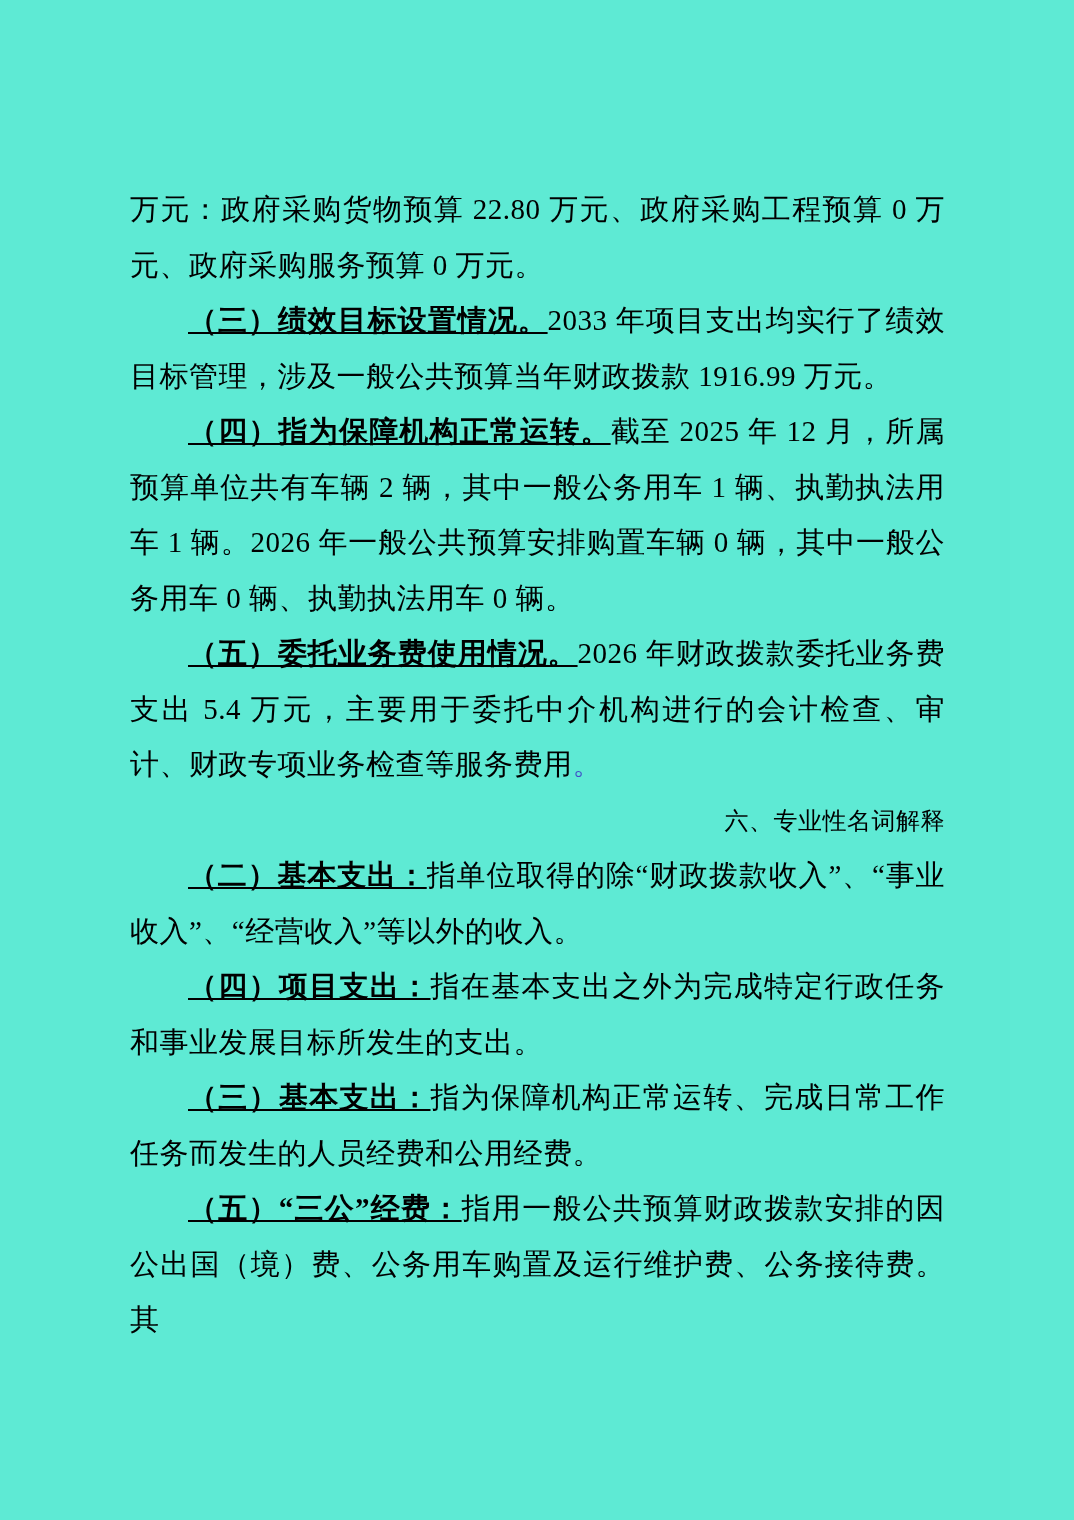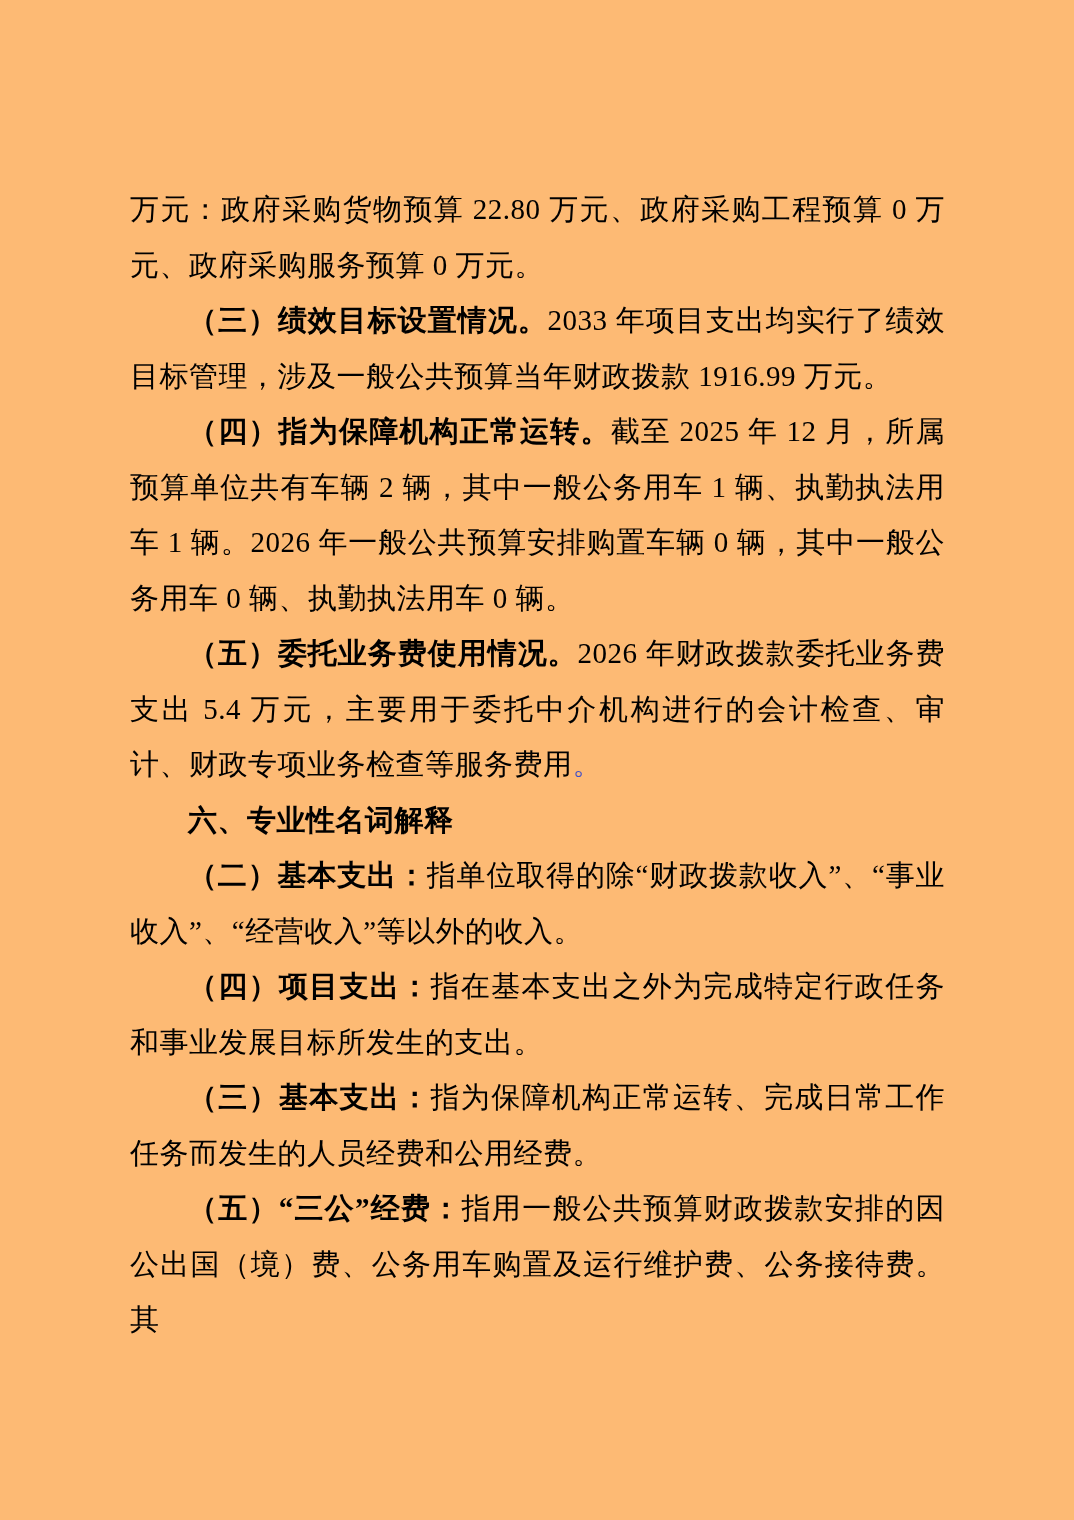--- a/index.html
+++ b/index.html
@@ -6,50 +6,50 @@
   body {
     width: 1074px;
     height: 1520px;
     background: #e8e8e8;
     font-family: "Liberation Serif", "DejaVu Serif", serif;
   }
   .page {
     position: relative;
     width: 1074px;
     height: 1520px;
-    background: #fdba74;
+    background: #5eead4;
     overflow: hidden;
   }
   .content {
     position: absolute;
     left: 130px;
     top: 182px;
     width: 815px;
     color: #000000;
     font-size: 29px;
     line-height: 55.5px;
     text-align: justify;
     letter-spacing: 0.5px;
   }
   .para {
     margin: 0;
     padding: 0;
     text-indent: 2em;
   }
   .para.no-indent { text-indent: 0; }
-  .lead { font-weight: bold; }
+  .lead { font-weight: bold; text-decoration: underline; }
   .heading {
     margin: 0;
     padding: 0;
     text-indent: 2em;
     font-family: "Liberation Sans", "DejaVu Sans", sans-serif;
-    font-weight: bold;
-    font-size: 29px;
+    font-weight: normal;
+    font-size: 24px;
     line-height: 55.5px;
-    text-align: left;
+    text-align: right;
   }
   .blue-period { color: #4150c8; }
 </style>
 </head>
 <body>
 
 <main class="page">
   <section class="content">
 
     <p class="para no-indent"><span>万元：政府采购货物预算 22.80 万元、政府采购工程预算 0 万元、政府采购服务预算 0 万元。</span></p>

